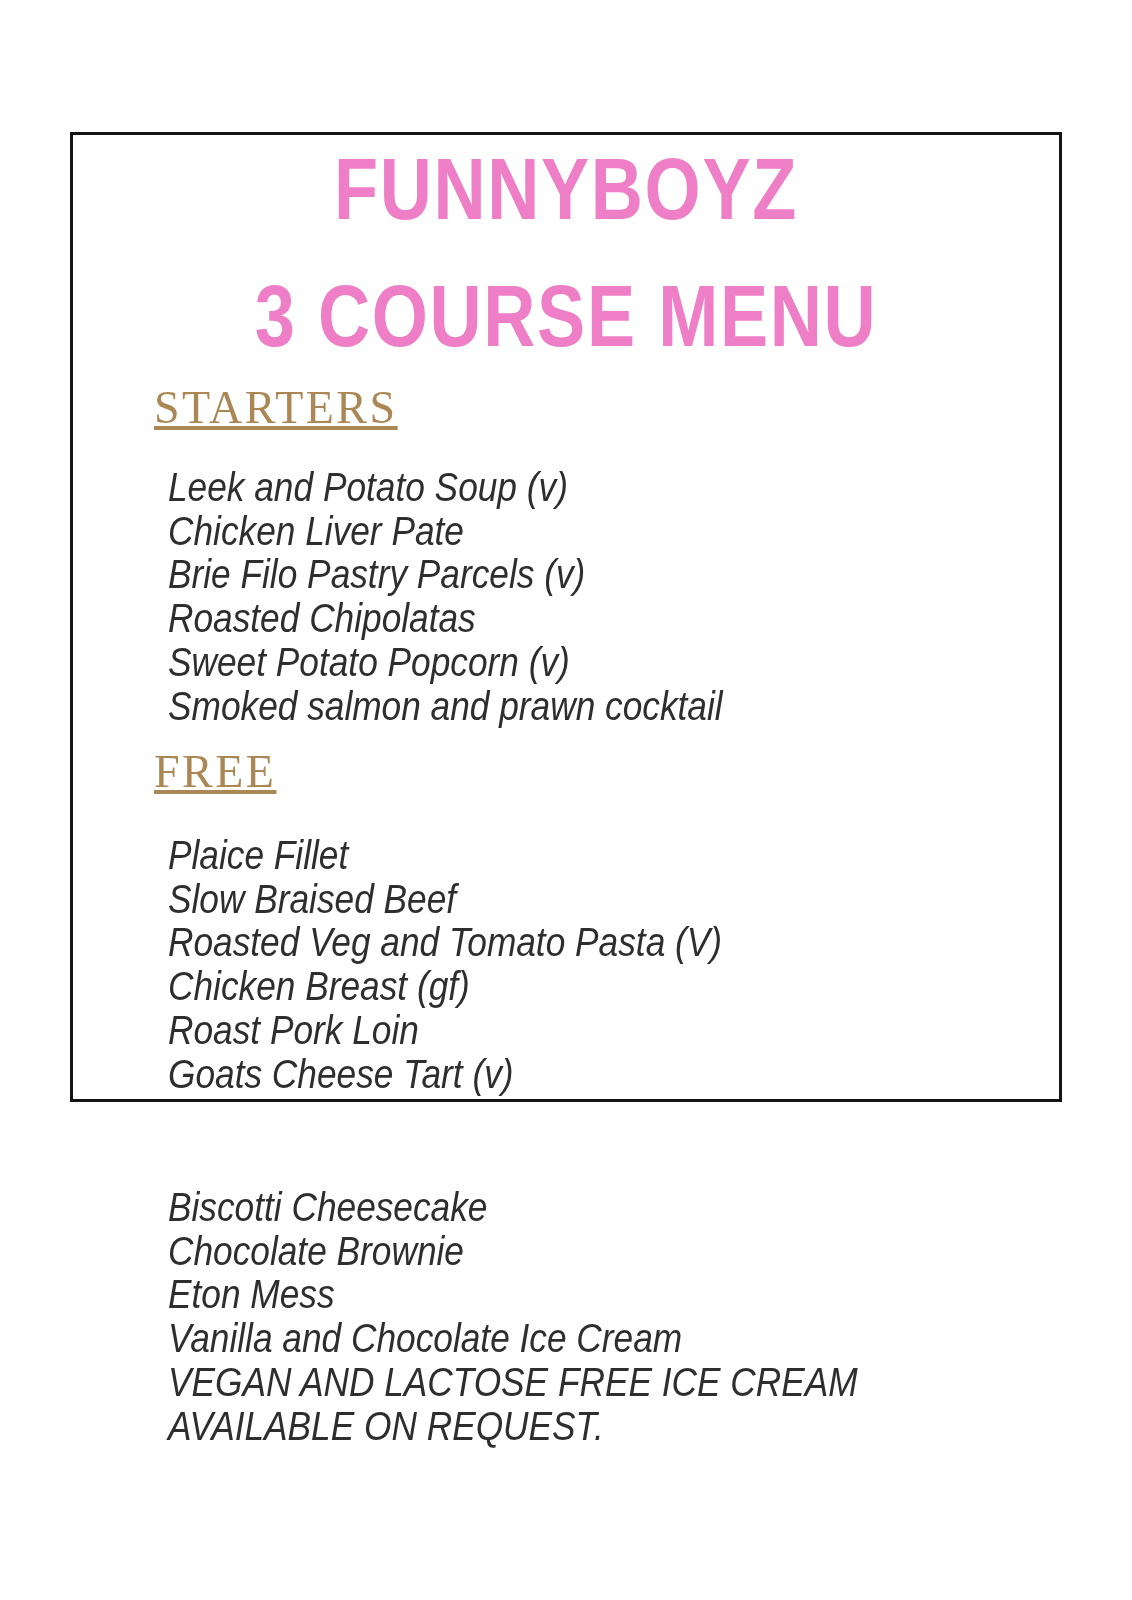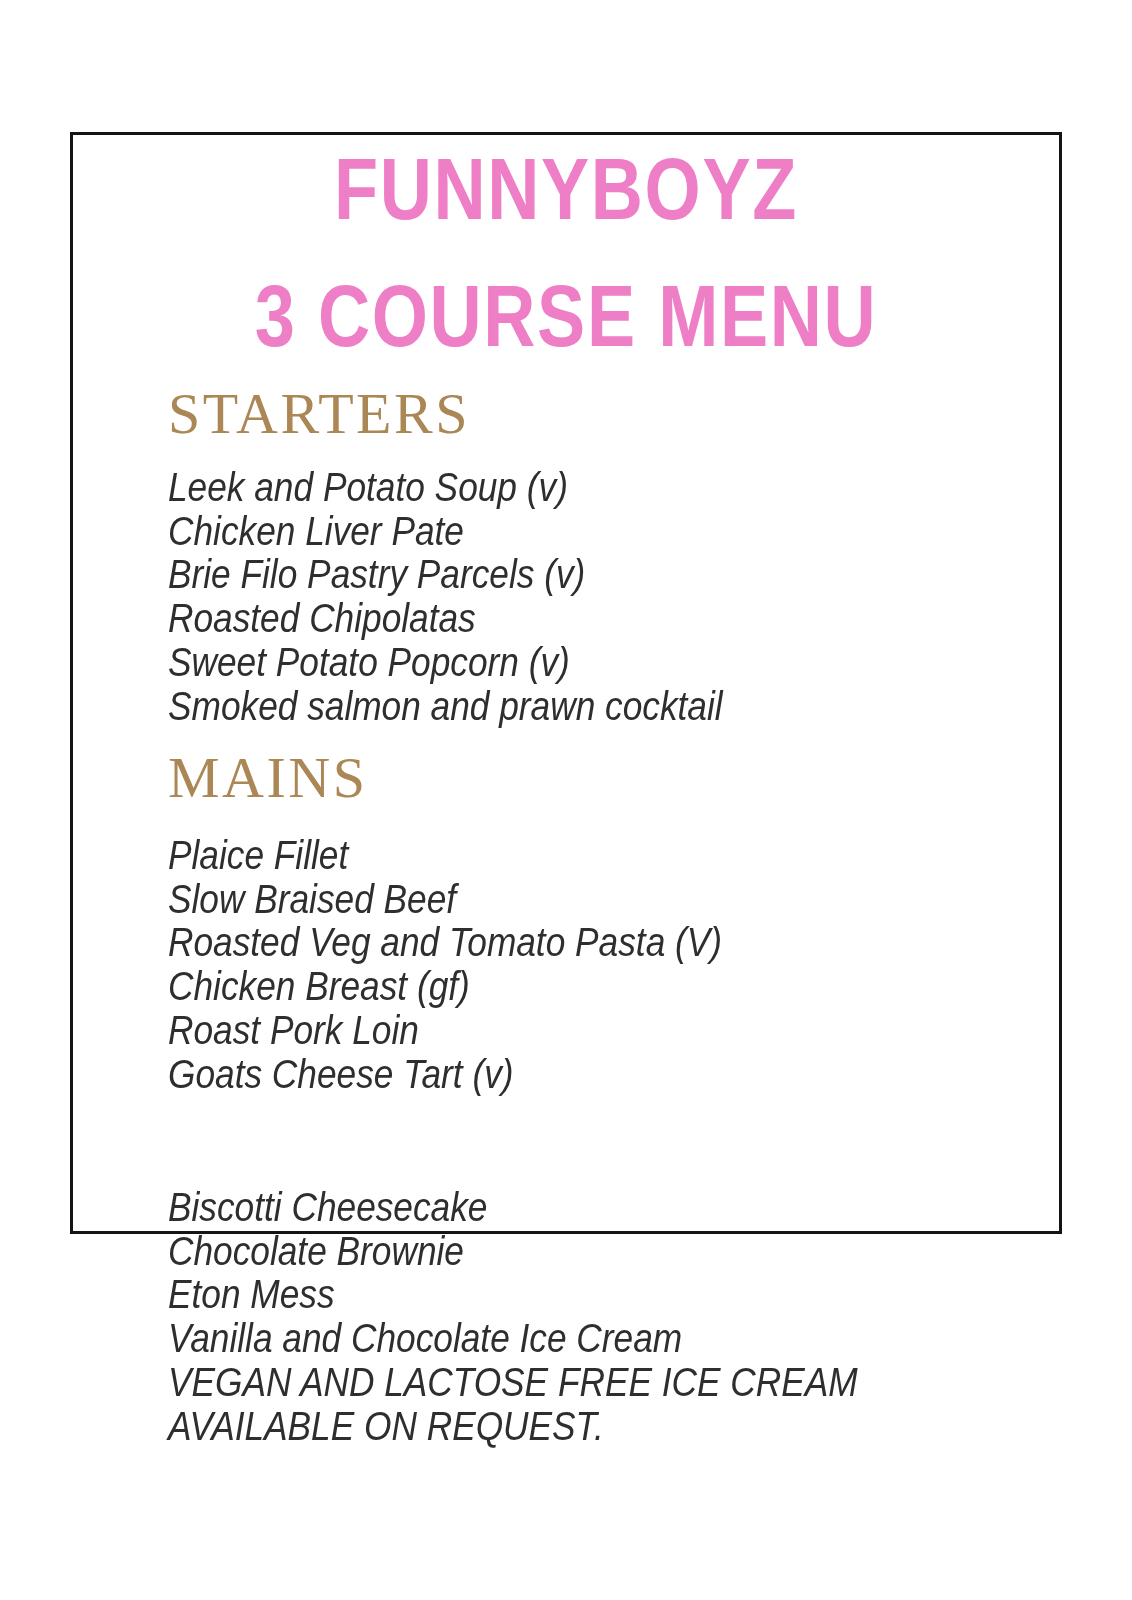--- a/index.html
+++ b/index.html
@@ -17,21 +17,21 @@
     overflow: hidden;
   }
   .page {
     position: relative;
     width: 1132px; height: 1600px;
     background: var(--bg);
   }
   .menu-card {
     position: absolute;
     left: 70px; top: 132px;
-    width: 992px; height: 1102px;
+    width: 992px; height: 970px;
     border: 3px solid var(--border-col);
     background: var(--bg);
     padding-left: 28px;
   }
   .title-line {
     position: absolute;
     left: 0; width: 100%;
     text-align: center;
     font-family: "Liberation Sans", sans-serif;
     font-weight: bold;
@@ -40,28 +40,29 @@
     letter-spacing: 2px;
     color: var(--title-pink);
     transform: scaleX(0.82);
     transform-origin: 50% 0;
     white-space: nowrap;
   }
   .title-line-1 { top: 10px; }
   .title-line-2 { top: 137px; }
   .section-heading {
     position: absolute;
-    left: 95px;
+    left: 81px;
     font-family: "Liberation Serif", serif;
     font-weight: normal;
-    font-size: 58px;
+    font-size: 46px;
     line-height: 1;
     letter-spacing: 2.5px;
     color: var(--heading-gold);
     white-space: nowrap;
+    text-decoration: underline;
   }
   .heading-starters { top: 250px; }
   .heading-mains    { top: 614px; }
   .heading-desserts { top: 969px; }
   .item-list {
     position: absolute;
     left: 95px;
     font-family: "Liberation Sans", sans-serif;
     font-style: italic;
     font-weight: normal;
@@ -91,21 +92,21 @@
 
     <div class="item-list items-starters">
       <span class="menu-item">Leek and Potato Soup (v)</span>
       <span class="menu-item">Chicken Liver Pate</span>
       <span class="menu-item">Brie Filo Pastry Parcels (v)</span>
       <span class="menu-item">Roasted Chipolatas</span>
       <span class="menu-item">Sweet Potato Popcorn (v)</span>
       <span class="menu-item">Smoked salmon and prawn cocktail</span>
     </div>
 
-    <div class="section-heading heading-mains">MAINS</div>
+    <div class="section-heading heading-mains">FREE</div>
 
     <div class="item-list items-mains">
       <span class="menu-item">Plaice Fillet</span>
       <span class="menu-item">Slow Braised Beef</span>
       <span class="menu-item">Roasted Veg and Tomato Pasta (V)</span>
       <span class="menu-item">Chicken Breast (gf)</span>
       <span class="menu-item">Roast Pork Loin</span>
       <span class="menu-item">Goats Cheese Tart (v)</span>
     </div>
 

